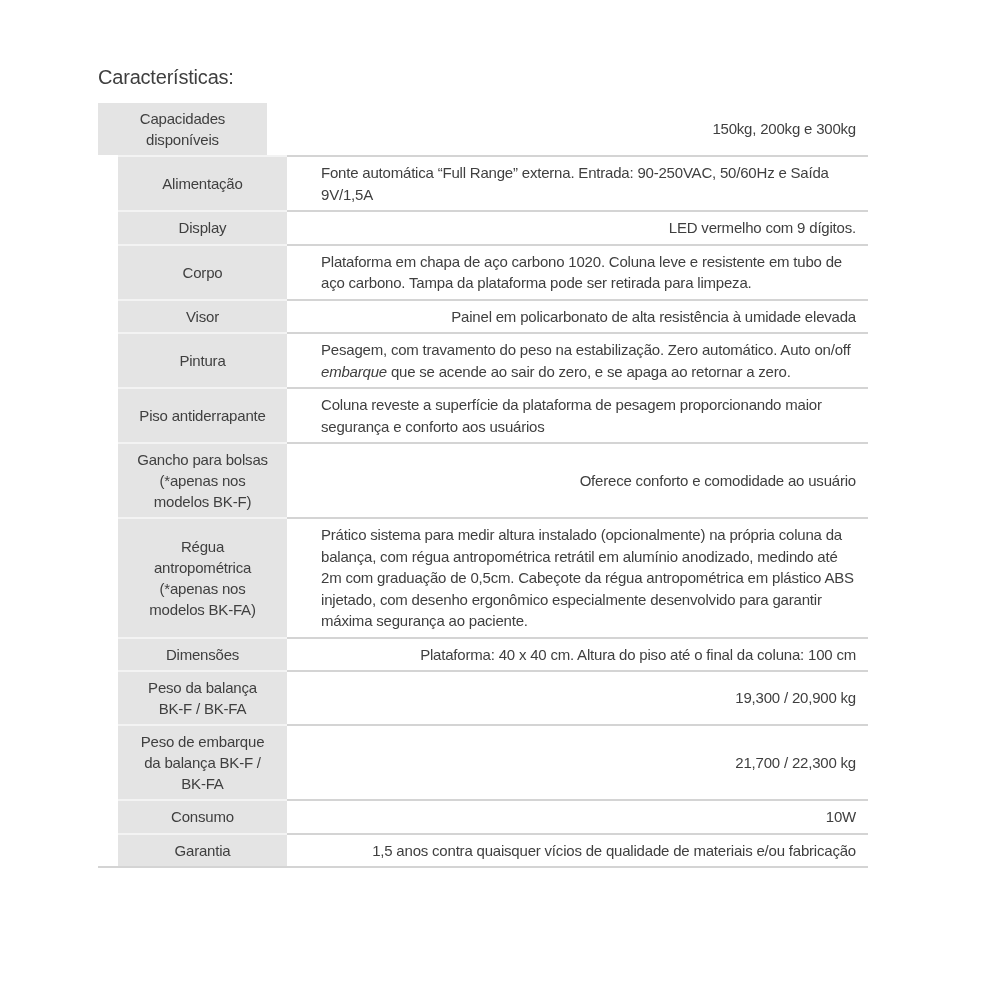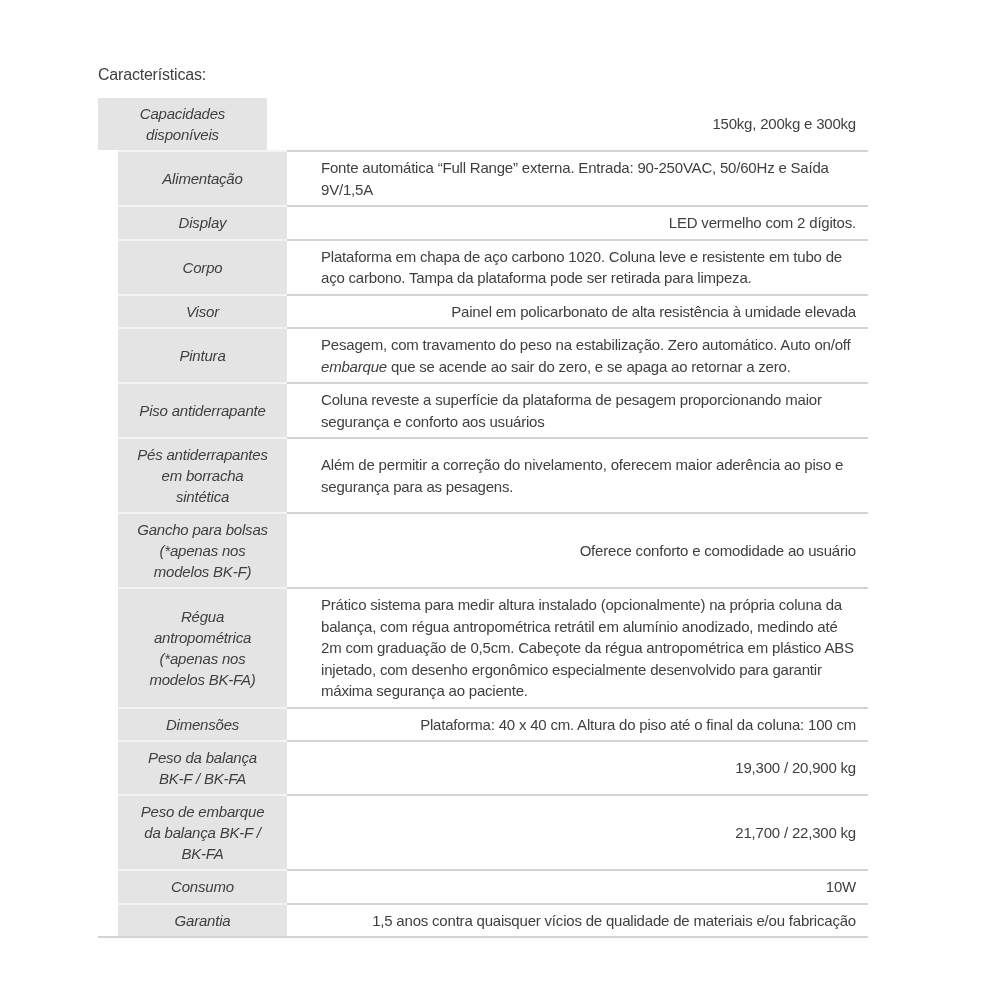--- a/index.html
+++ b/index.html
@@ -11,21 +11,21 @@
     width: 1000px;
     height: 1000px;
     font-family: "Liberation Sans", sans-serif;
     color: var(--text, #3f3f3f);
     overflow: hidden;
   }
   .page {
     padding: 66px 0 0 98px;
   }
   .title {
-    font-size: 16px;
+    font-size: 20px;
     letter-spacing: -0.2px;
     margin: 0 0 14px 0;
     color: var(--text, #3f3f3f);
   }
   .spec-table {
     width: 770px;
     border-bottom: 2px solid var(--separator, #d4d4d4);
   }
   .row {
     display: flex;
@@ -51,21 +51,20 @@
     display: flex;
     align-items: center;
     padding: 5px 12px 5px 11px;
     justify-content: flex-end;
   }
   .label-text, .label-note {
     white-space: pre-line;
     font-size: 15px;
     line-height: 21px;
     letter-spacing: -0.2px;
-    font-style: italic;
   }
   .label-note { }
   .label-note:empty { display: none; }
   .value-text {
     font-size: 15px;
     line-height: 21.5px;
     letter-spacing: -0.2px;
     max-width: 535px;
   }
   .value-text em { font-style: italic; }
@@ -98,21 +97,21 @@
         <div class="value-text">Fonte automática “Full Range” externa. Entrada: 90-250VAC, 50/60Hz e Saída 9V/1,5A</div>
       </div>
     </div>
 
     <div class="row">
       <div class="cell-label">
         <div class="label-text">Display</div>
 
       </div>
       <div class="cell-value">
-        <div class="value-text">LED vermelho com 2 dígitos.</div>
+        <div class="value-text">LED vermelho com 9 dígitos.</div>
       </div>
     </div>
 
     <div class="row">
       <div class="cell-label">
         <div class="label-text">Corpo</div>
 
       </div>
       <div class="cell-value">
         <div class="value-text">Plataforma em chapa de aço carbono 1020. Coluna leve e resistente em tubo de aço carbono. Tampa da plataforma pode ser retirada para limpeza.</div>
@@ -142,31 +141,20 @@
     <div class="row">
       <div class="cell-label">
         <div class="label-text">Piso antiderrapante</div>
 
       </div>
       <div class="cell-value">
         <div class="value-text">Coluna reveste a superfície da plataforma de pesagem proporcionando maior segurança e conforto aos usuários</div>
       </div>
     </div>
 
-    <div class="row">
-      <div class="cell-label">
-        <div class="label-text">Pés antiderrapantes
-em borracha
-sintética</div>
-
-      </div>
-      <div class="cell-value">
-        <div class="value-text">Além de permitir a correção do nivelamento, oferecem maior aderência ao piso e segurança para as pesagens.</div>
-      </div>
-    </div>
 
     <div class="row">
       <div class="cell-label">
         <div class="label-text">Gancho para bolsas</div>
         <div class="label-note">(*apenas nos
 modelos BK-F)</div>
       </div>
       <div class="cell-value">
         <div class="value-text">Oferece conforto e comodidade ao usuário</div>
       </div>

